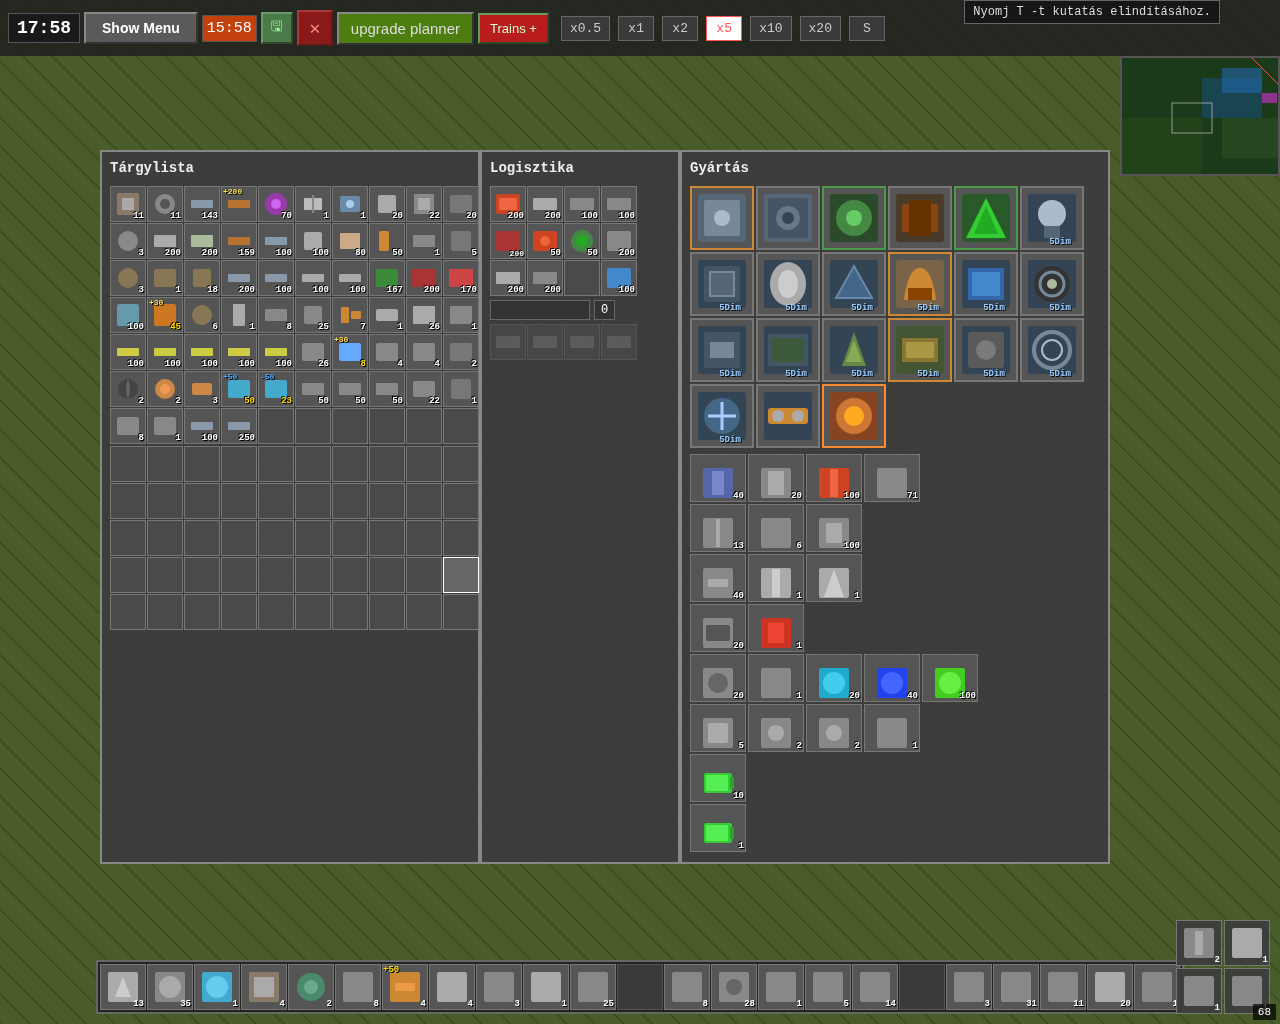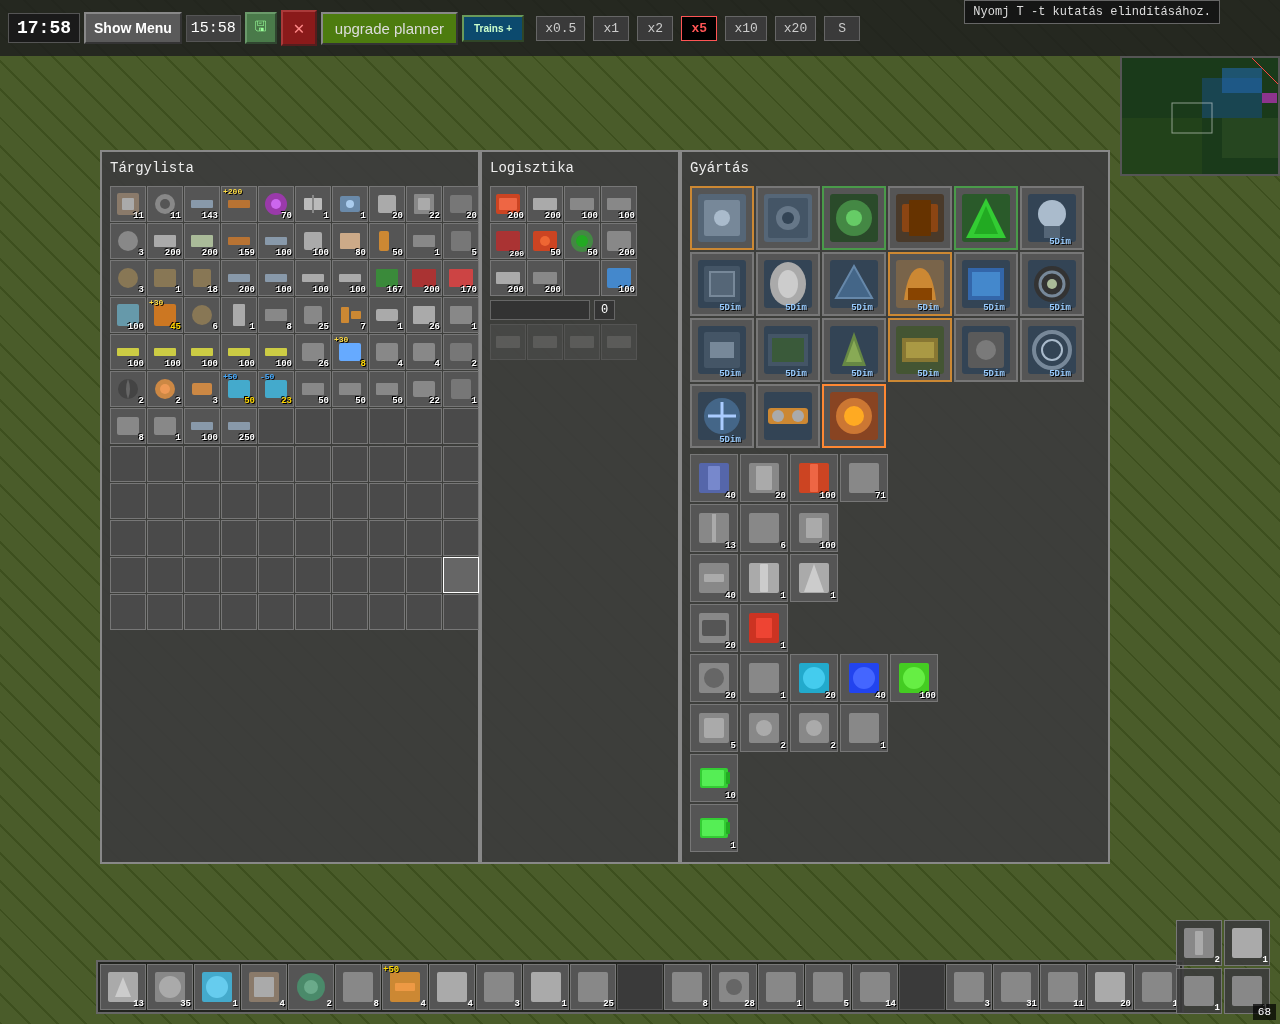--- a/index.html
+++ b/index.html
@@ -43,28 +43,28 @@
       font-weight: bold;
       border: 1px solid #555;
       min-width: 60px;
       text-align: center;
     }
 
     .btn-menu {
       background: #5a5a5a;
       color: #fff;
       border: 2px outset #888;
-      padding: 6px 8px;
+      padding: 6px 16px;
       font-size: 14px;
       cursor: pointer;
       font-weight: bold;
     }
 
     .time-display2 {
-      background: #404040;
+      background: #c2410c;
       color: #fff;
       padding: 4px 1px;
       font-size: 15px;
       border: 1px solid #555;
       min-width: 55px;
       text-align: center;
     }
 
     .icon-btn {
       width: 32px;
@@ -96,27 +96,26 @@
     .btn-upgrade {
       background: #4d7c0f;
       color: #ddd;
       border: 2px outset #888;
       padding: 6px 12px;
       font-size: 15px;
       cursor: pointer;
     }
 
     .btn-trains {
-      background: #0c4a6e;
+      background: #b91c1c;
       color: #cfc;
       border: 2px outset #6a9a5a;
       padding: 6px 10px;
-      font-size: 10px;
+      font-size: 13px;
       cursor: pointer;
-      font-weight: bold;
     }
 
     .speed-btns {
       display: flex;
       gap: 8px;
       margin-left: 8px;
     }
 
     .speed-btn {
       background: #3a3a3a;
@@ -125,22 +124,21 @@
       padding: 4px 8px;
       font-size: 13px;
       cursor: pointer;
       min-width: 36px;
       text-align: center;
     }
 
     .speed-btn.active {
       color: #f55;
       border-color: #f55;
-      background: #000000;
-      font-weight: bold;
+      background: #ffffff;
     }
 
     .tooltip-box {
       position: absolute;
       top: 0;
       right: 60px;
       background: rgba(20,20,20,0.9);
       color: #ddd;
       padding: 4px 8px;
       font-size: 12px;
@@ -197,21 +195,21 @@
     }
 
     .panel-crafting {
       width: 430px;
       min-height: 700px;
     }
 
     .panel-title {
       color: #eee;
       font-size: 14px;
-      font-weight: normal;
+      font-weight: bold;
       margin-bottom: 6px;
       padding-bottom: 4px;
     }
 
     
     .item-grid {
       display: grid;
       grid-template-columns: repeat(10, 36px);
       gap: 1px;
     }
@@ -307,28 +305,28 @@
       text-shadow: 1px 1px 0 #000;
       font-weight: bold;
     }
 
     
     .ammo-section {
       margin-top: 6px;
     }
 
     .ammo-item {
-      width: 48px;
+      width: 56px;
       height: 48px;
       background: #555;
       border: 1px solid #777;
       position: relative;
       cursor: pointer;
       display: flex;
-      align-items: center;
+      align-items: flex-end;
       justify-content: center;
     }
 
     
     .hotbar {
       position: absolute;
       bottom: 10px;
       left: 50%;
       transform: translateX(-50%);
       display: flex;

